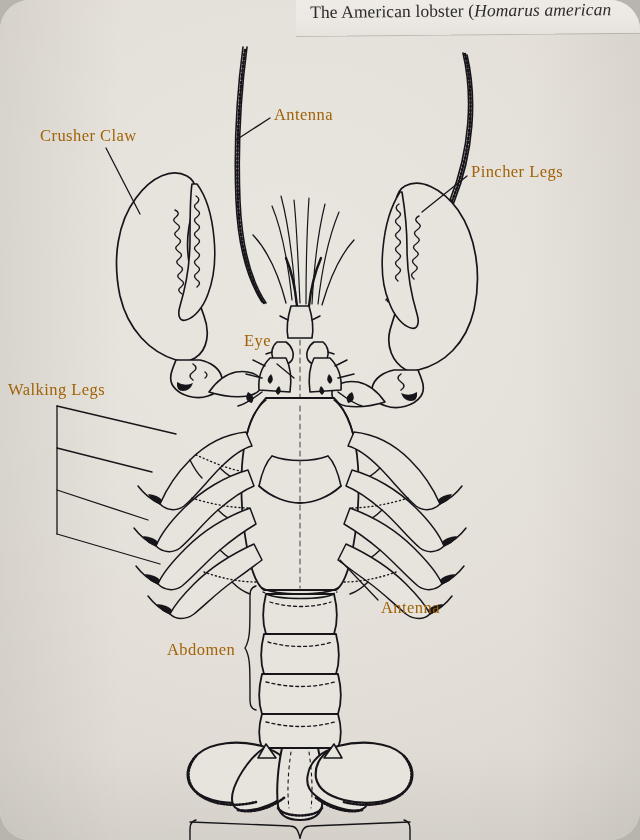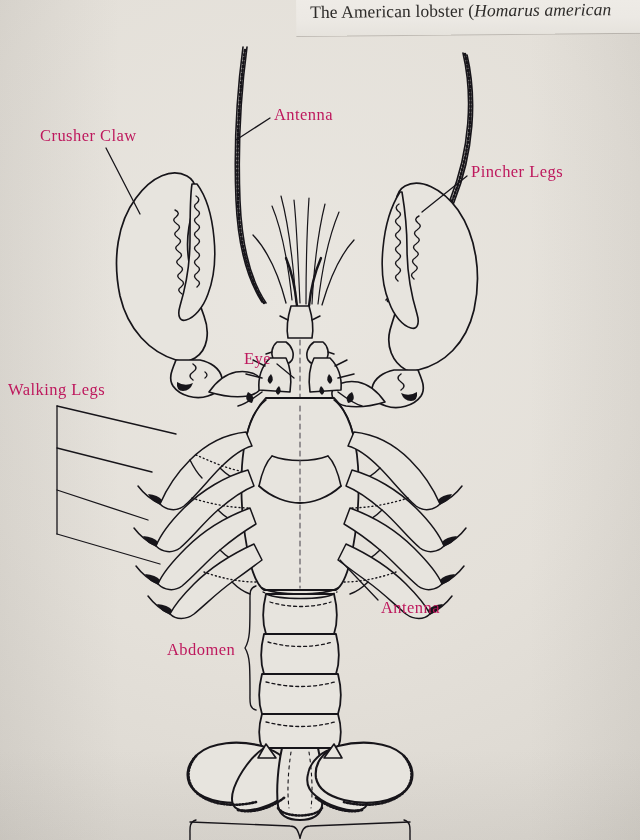--- a/index.html
+++ b/index.html
@@ -8,20 +8,21 @@
     padding: 0;
     background: #b8b4ae;
   }
   #page {
     position: relative;
     width: 640px;
     height: 840px;
     overflow: hidden;
     background: #e5e1db;
     font-family: "Liberation Serif", "DejaVu Serif", serif;
+    border-radius: 30px;
   }
   
   #paper-base {
     position: absolute;
     inset: 0;
     background:
       radial-gradient(ellipse 120% 90% at 45% 35%, #e9e6e0 0%, #e4e0d9 48%, #dcd8d1 78%, #d2cec6 100%);
   }
   #paper-shade-left {
     position: absolute;
@@ -96,31 +97,31 @@
     fill: none;
     stroke: #4a4750;
     stroke-width: 1.05;
     stroke-dasharray: 5 4;
     stroke-linecap: round;
   }
 
   
   .label {
     position: absolute;
-    color: #be185d;
+    color: #a16207;
     font-size: 16.5px;
     letter-spacing: 0.45px;
     white-space: nowrap;
     font-family: "Liberation Serif", "DejaVu Serif", serif;
   }
   #lbl-crusher { left: 40px;  top: 126px; }
   #lbl-antenna { left: 274px; top: 105px; }
   #lbl-pincher { left: 471px; top: 162px; }
   #lbl-walking { left: 8px;   top: 380px; text-align: center; }
-  #lbl-eye     { left: 244px; top: 349px; }
+  #lbl-eye     { left: 244px; top: 331px; }
   #lbl-carapace{ left: 381px; top: 598px; }
   #lbl-abdomen { left: 167px; top: 640px; }
 </style>
 </head>
 <body>
 
 <div id="page">
 
   <div id="paper-base"></div>
   <div id="paper-shade-left"></div>

